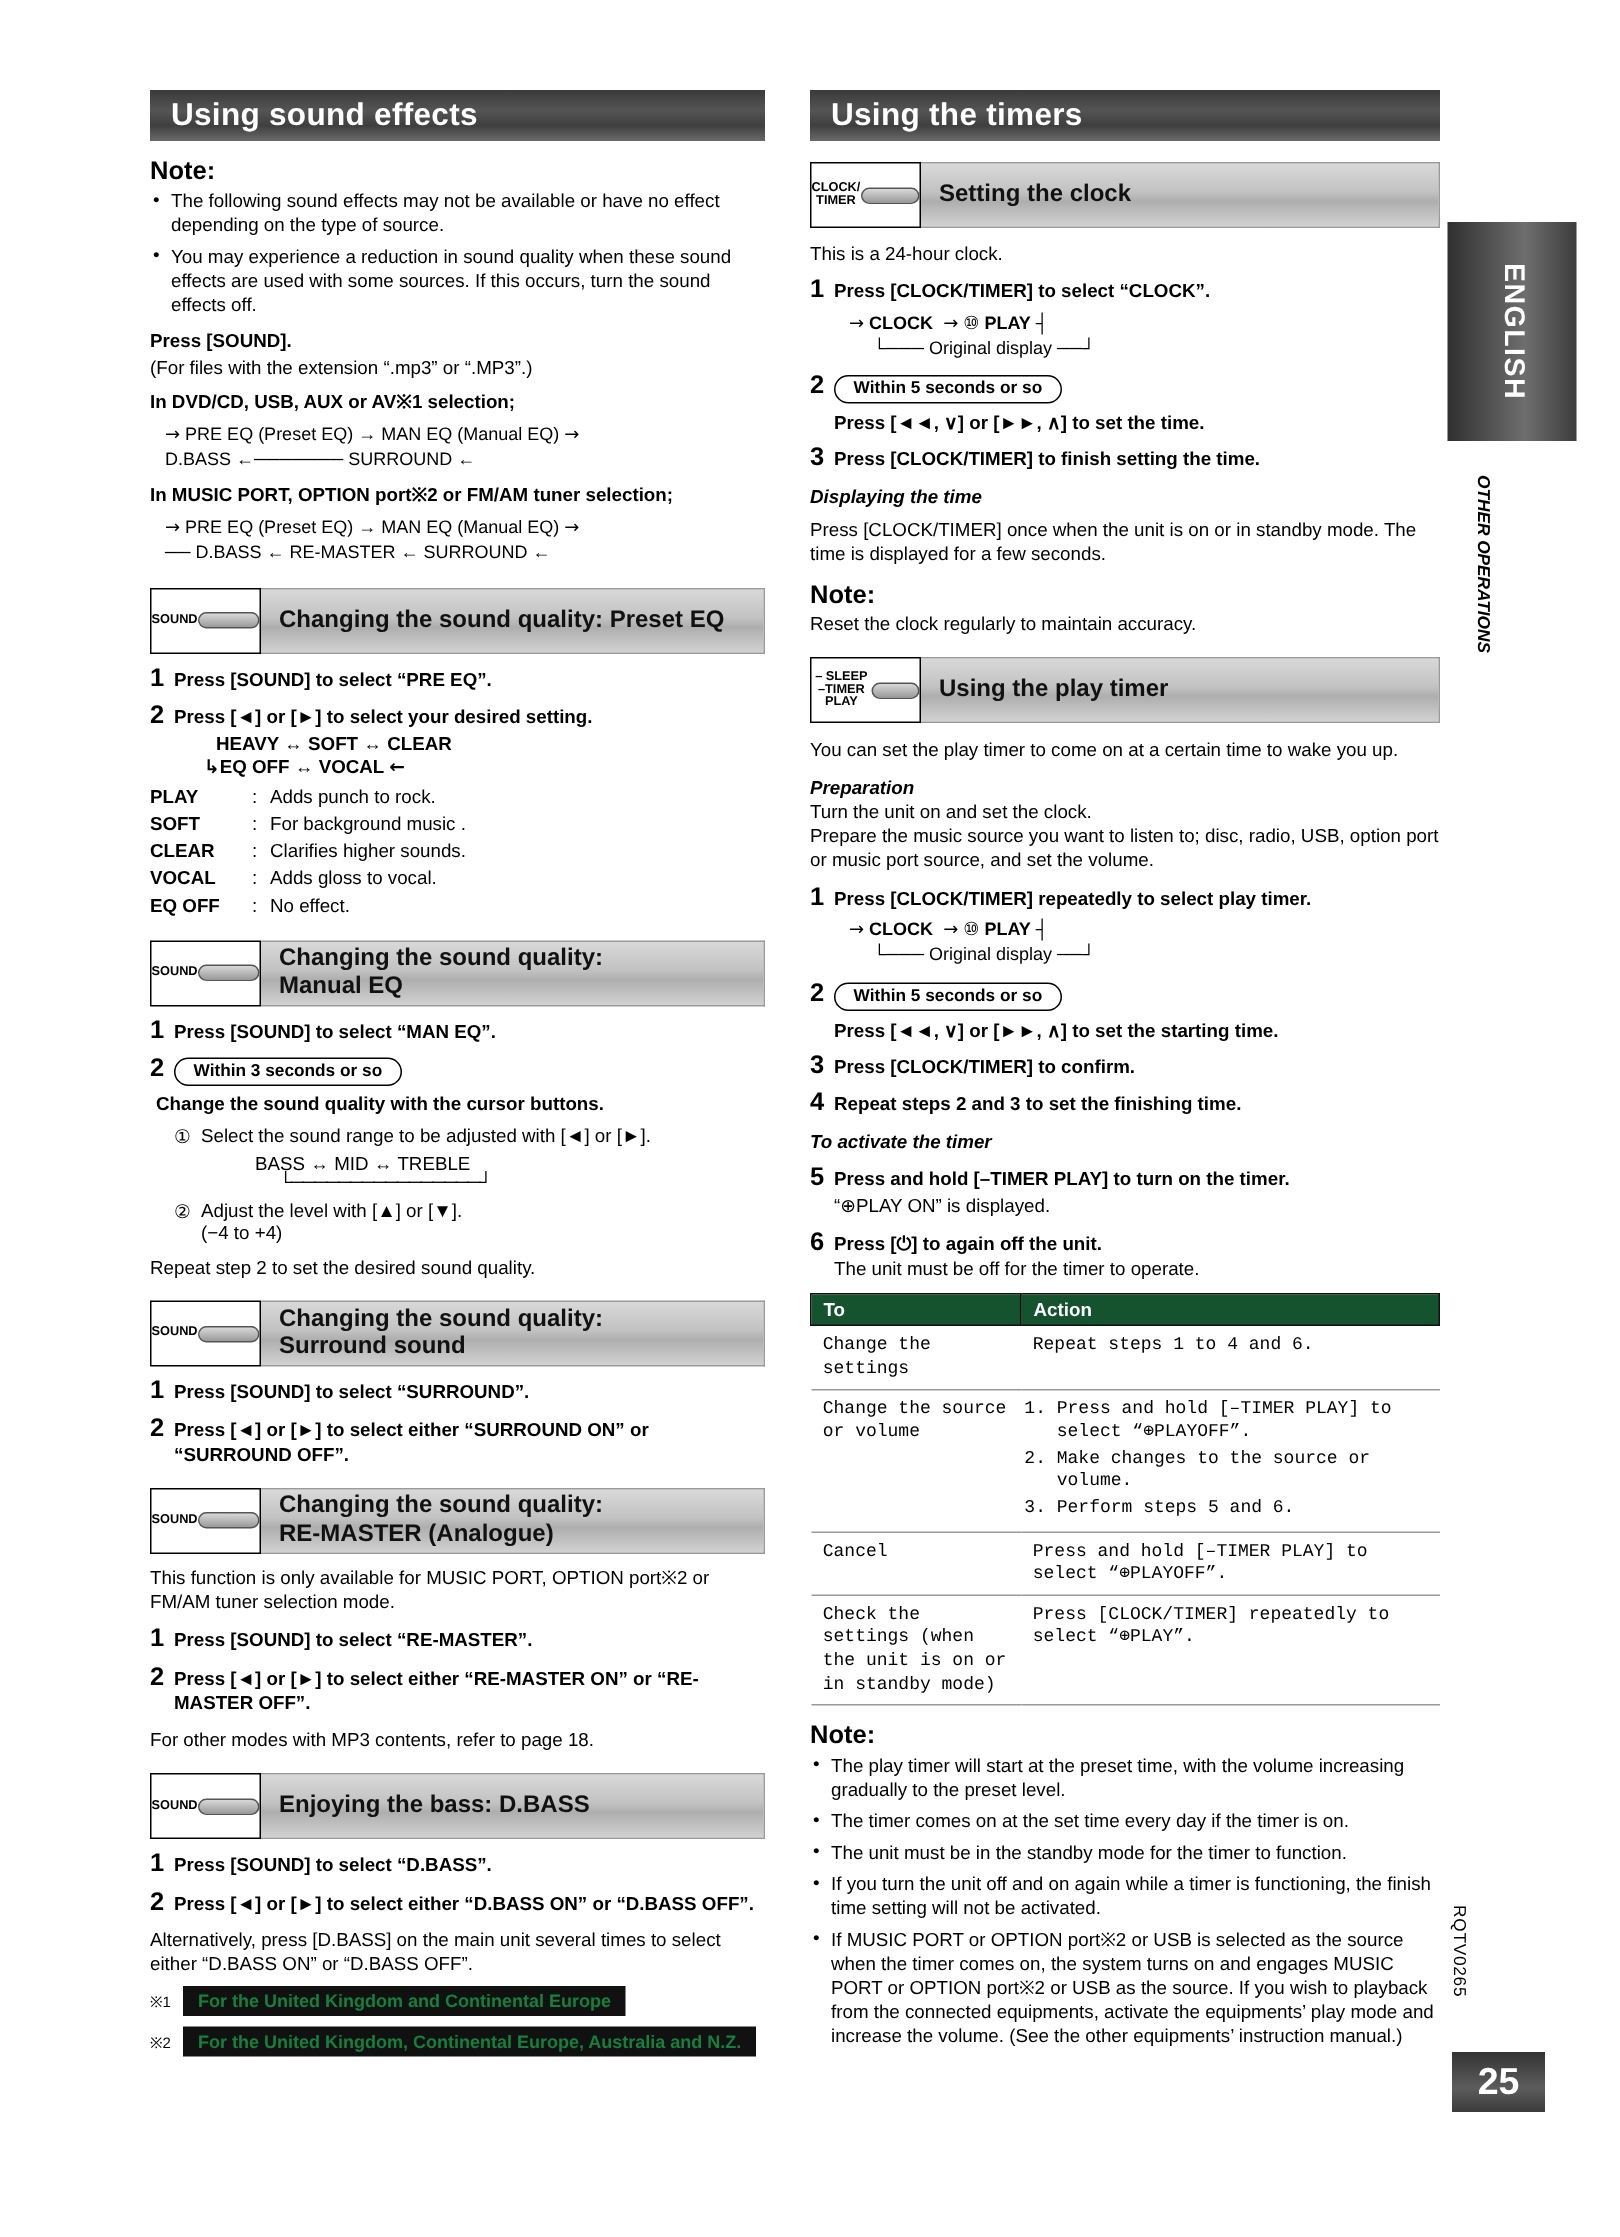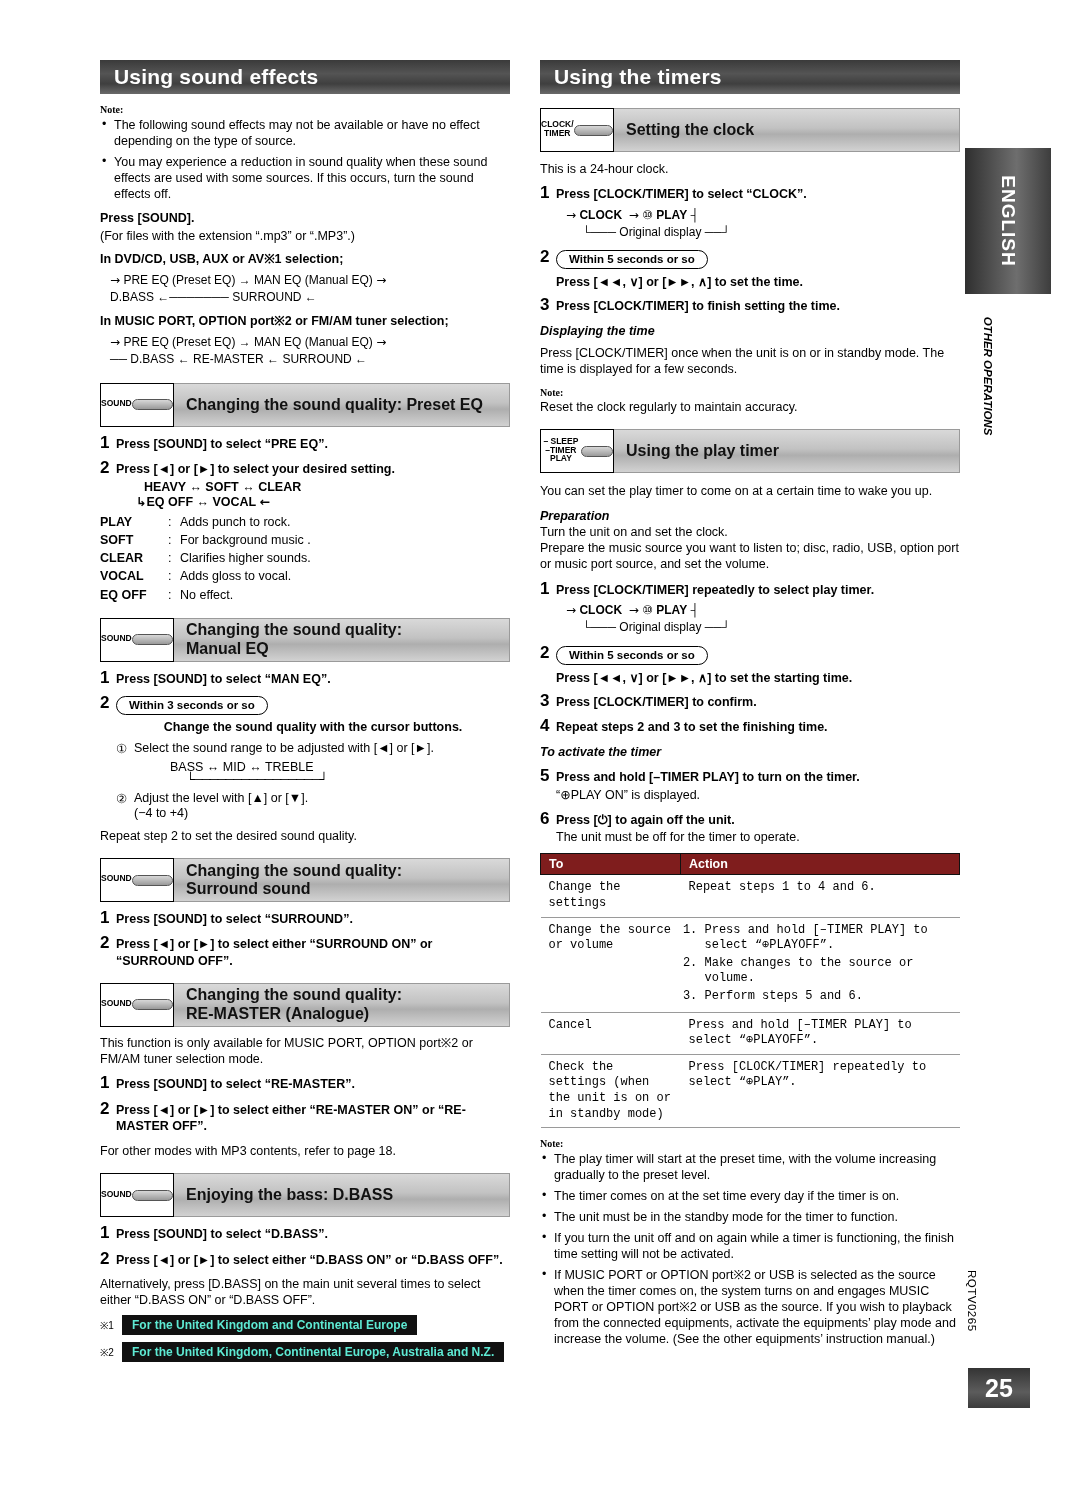--- a/index.html
+++ b/index.html
@@ -46,21 +46,21 @@
   .subhead-bar {
     flex:1;
     background:linear-gradient(to bottom,#d9d9d9 0%,#c2c2c2 45%,#aeaeae 60%,#d2d2d2 100%);
     border:1px solid #9a9a9a; border-left:none;
     display:flex; align-items:center; padding-left:12px;
     font-size:16px; font-weight:bold; color:#111;
   }
   .subhead-bar.two-line { line-height:1.15; }
 
   
-  .note-label { font-weight:bold; margin-top:10px; font-size:10px;font-family:Liberation Serif, serif;}
+  .note-label { font-weight:bold; margin-top:10px; font-size:17px;}
   ul.bul { list-style:none; margin:2px 0 0 0; padding:0; }
   ul.bul li { position:relative; padding-left:14px; margin-bottom:5px; line-height:1.28; }
   ul.bul li:before { content:"•"; position:absolute; left:2px; top:-1px; }
 
   p { margin:5px 0; line-height:1.3; }
   .b { font-weight:bold; }
   .i { font-style:italic; }
 
   .step { display:flex; margin-top:7px; align-items:flex-start; }
   .step .num { font-size:17px; font-weight:bold; line-height:1; width:16px; flex:none; }
@@ -110,28 +110,28 @@
     font-size:11.5px; letter-spacing:.5px;
     transform:rotate(90deg); transform-origin:left top; white-space:nowrap;
   }
 
   
   .blackbar {
     display:flex; align-items:center; margin-top:7px;
   }
   .blackbar .mk { font-size:10px; width:22px; flex:none; }
   .blackbar .bx {
-    background:#111; color:#5eead4; font-weight:bold; font-size:12px;
+    background:#111; color:#15803d; font-weight:bold; font-size:12px;
     padding:3px 10px; display:inline-block;
   }
 
   
   table.tbl { border-collapse:collapse; width:100%; margin-top:8px; font-size:12px; }
   table.tbl th {
-    background:#7f1d1d; color:#fff; text-align:left; padding:3px 8px; font-weight:bold;
+    background:#14532d; color:#fff; text-align:left; padding:3px 8px; font-weight:bold;
     border:1px solid #111; font-size:12.5px;
   }
   table.tbl td { border-bottom:1px solid #9a9a9a; padding:5px 8px; vertical-align:top; line-height:1.3;font-family:Liberation Mono, monospace; }
   table.tbl td.first { width:140px; }
   table.tbl ol { margin:0; padding-left:16px; }
   table.tbl ol li { margin-bottom:2px; }
   .arr { font-family:"DejaVu Sans", sans-serif; }
 </style>
 </head>
 <body>
@@ -232,21 +232,21 @@
     <div class="step">
       <div class="num">1</div>
       <div class="txt">Press [SOUND] to select “MAN EQ”.</div>
     </div>
     <div class="step">
       <div class="num">2</div>
       <div class="txt">
         <span class="within">Within 3 seconds or so</span>
       </div>
     </div>
-    <div class="b" style="margin-left:16px; margin-top:5px;text-align:center;">Change the sound quality with the cursor buttons.</div>
+    <div class="b" style="margin-left:4px; margin-top:5px;">Change the sound quality with the cursor buttons.</div>
 
     <div style="margin-left:16px; margin-top:7px; display:flex;">
       <span style="width:18px; flex:none;">①</span>
       <span>Select the sound range to be adjusted with [◄] or [►].</span>
     </div>
     <div style="margin-left:70px; margin-top:4px;">BASS ↔ MID ↔ TREBLE</div>
     <div style="margin-left:86px; margin-top:-2px; letter-spacing:-1px;">└────────────────┘</div>
 
     <div style="margin-left:16px; margin-top:5px; display:flex;">
       <span style="width:18px; flex:none;">②</span>

